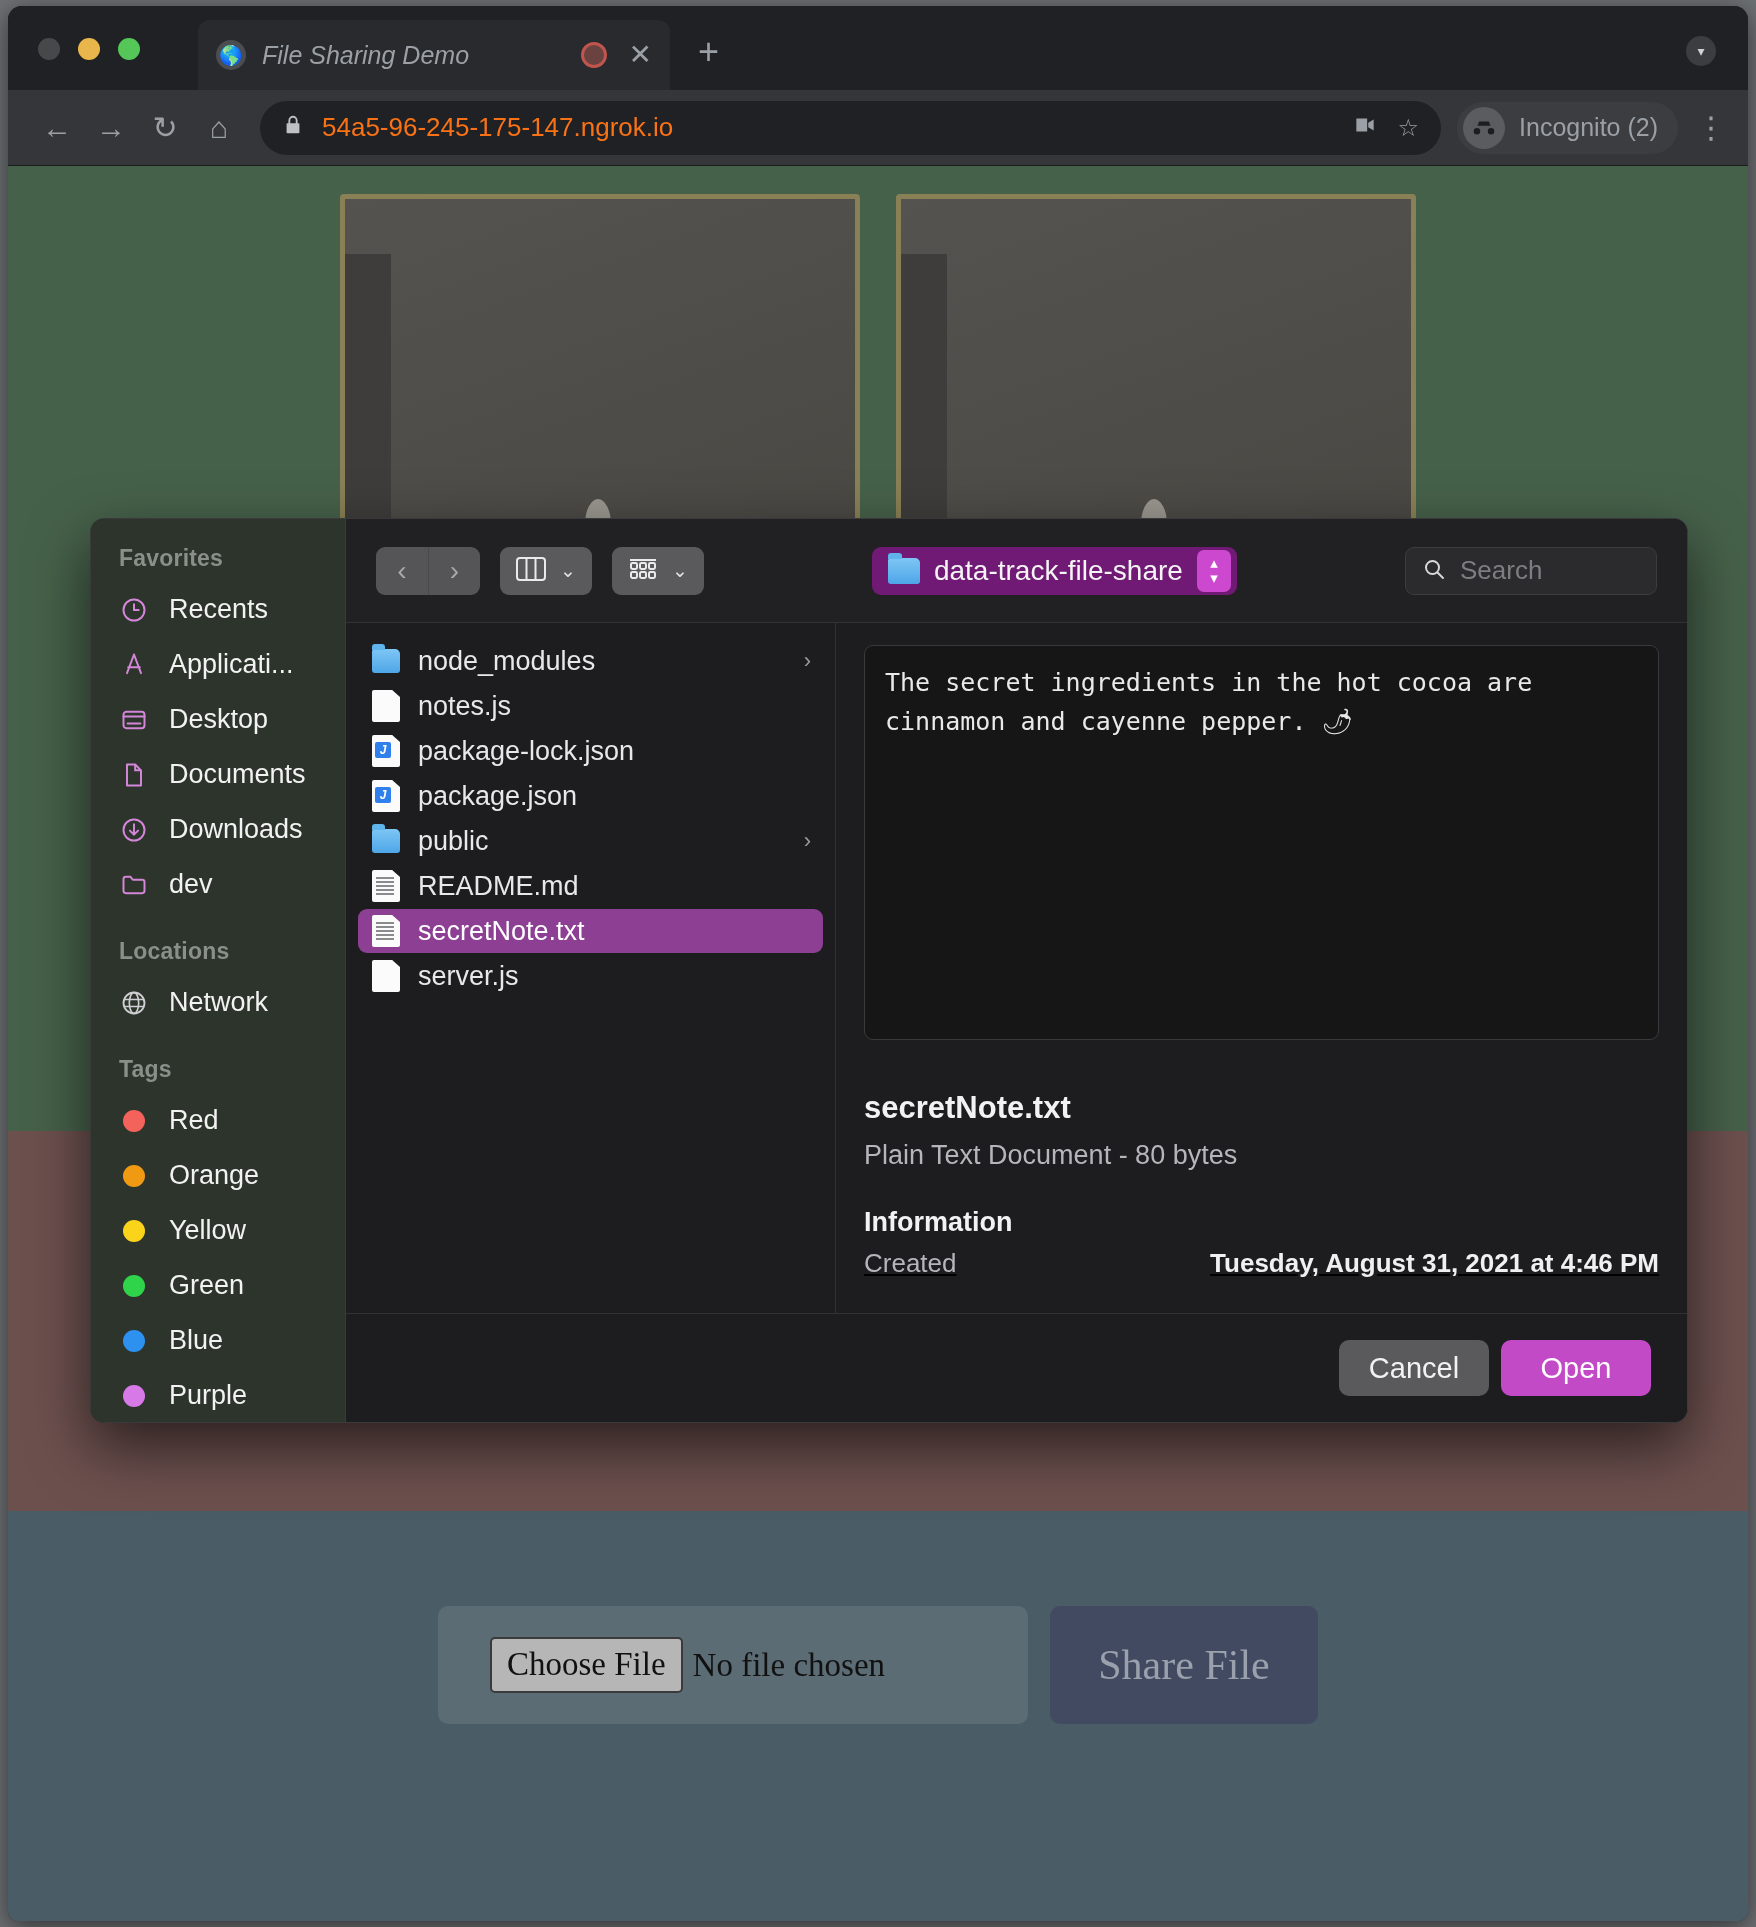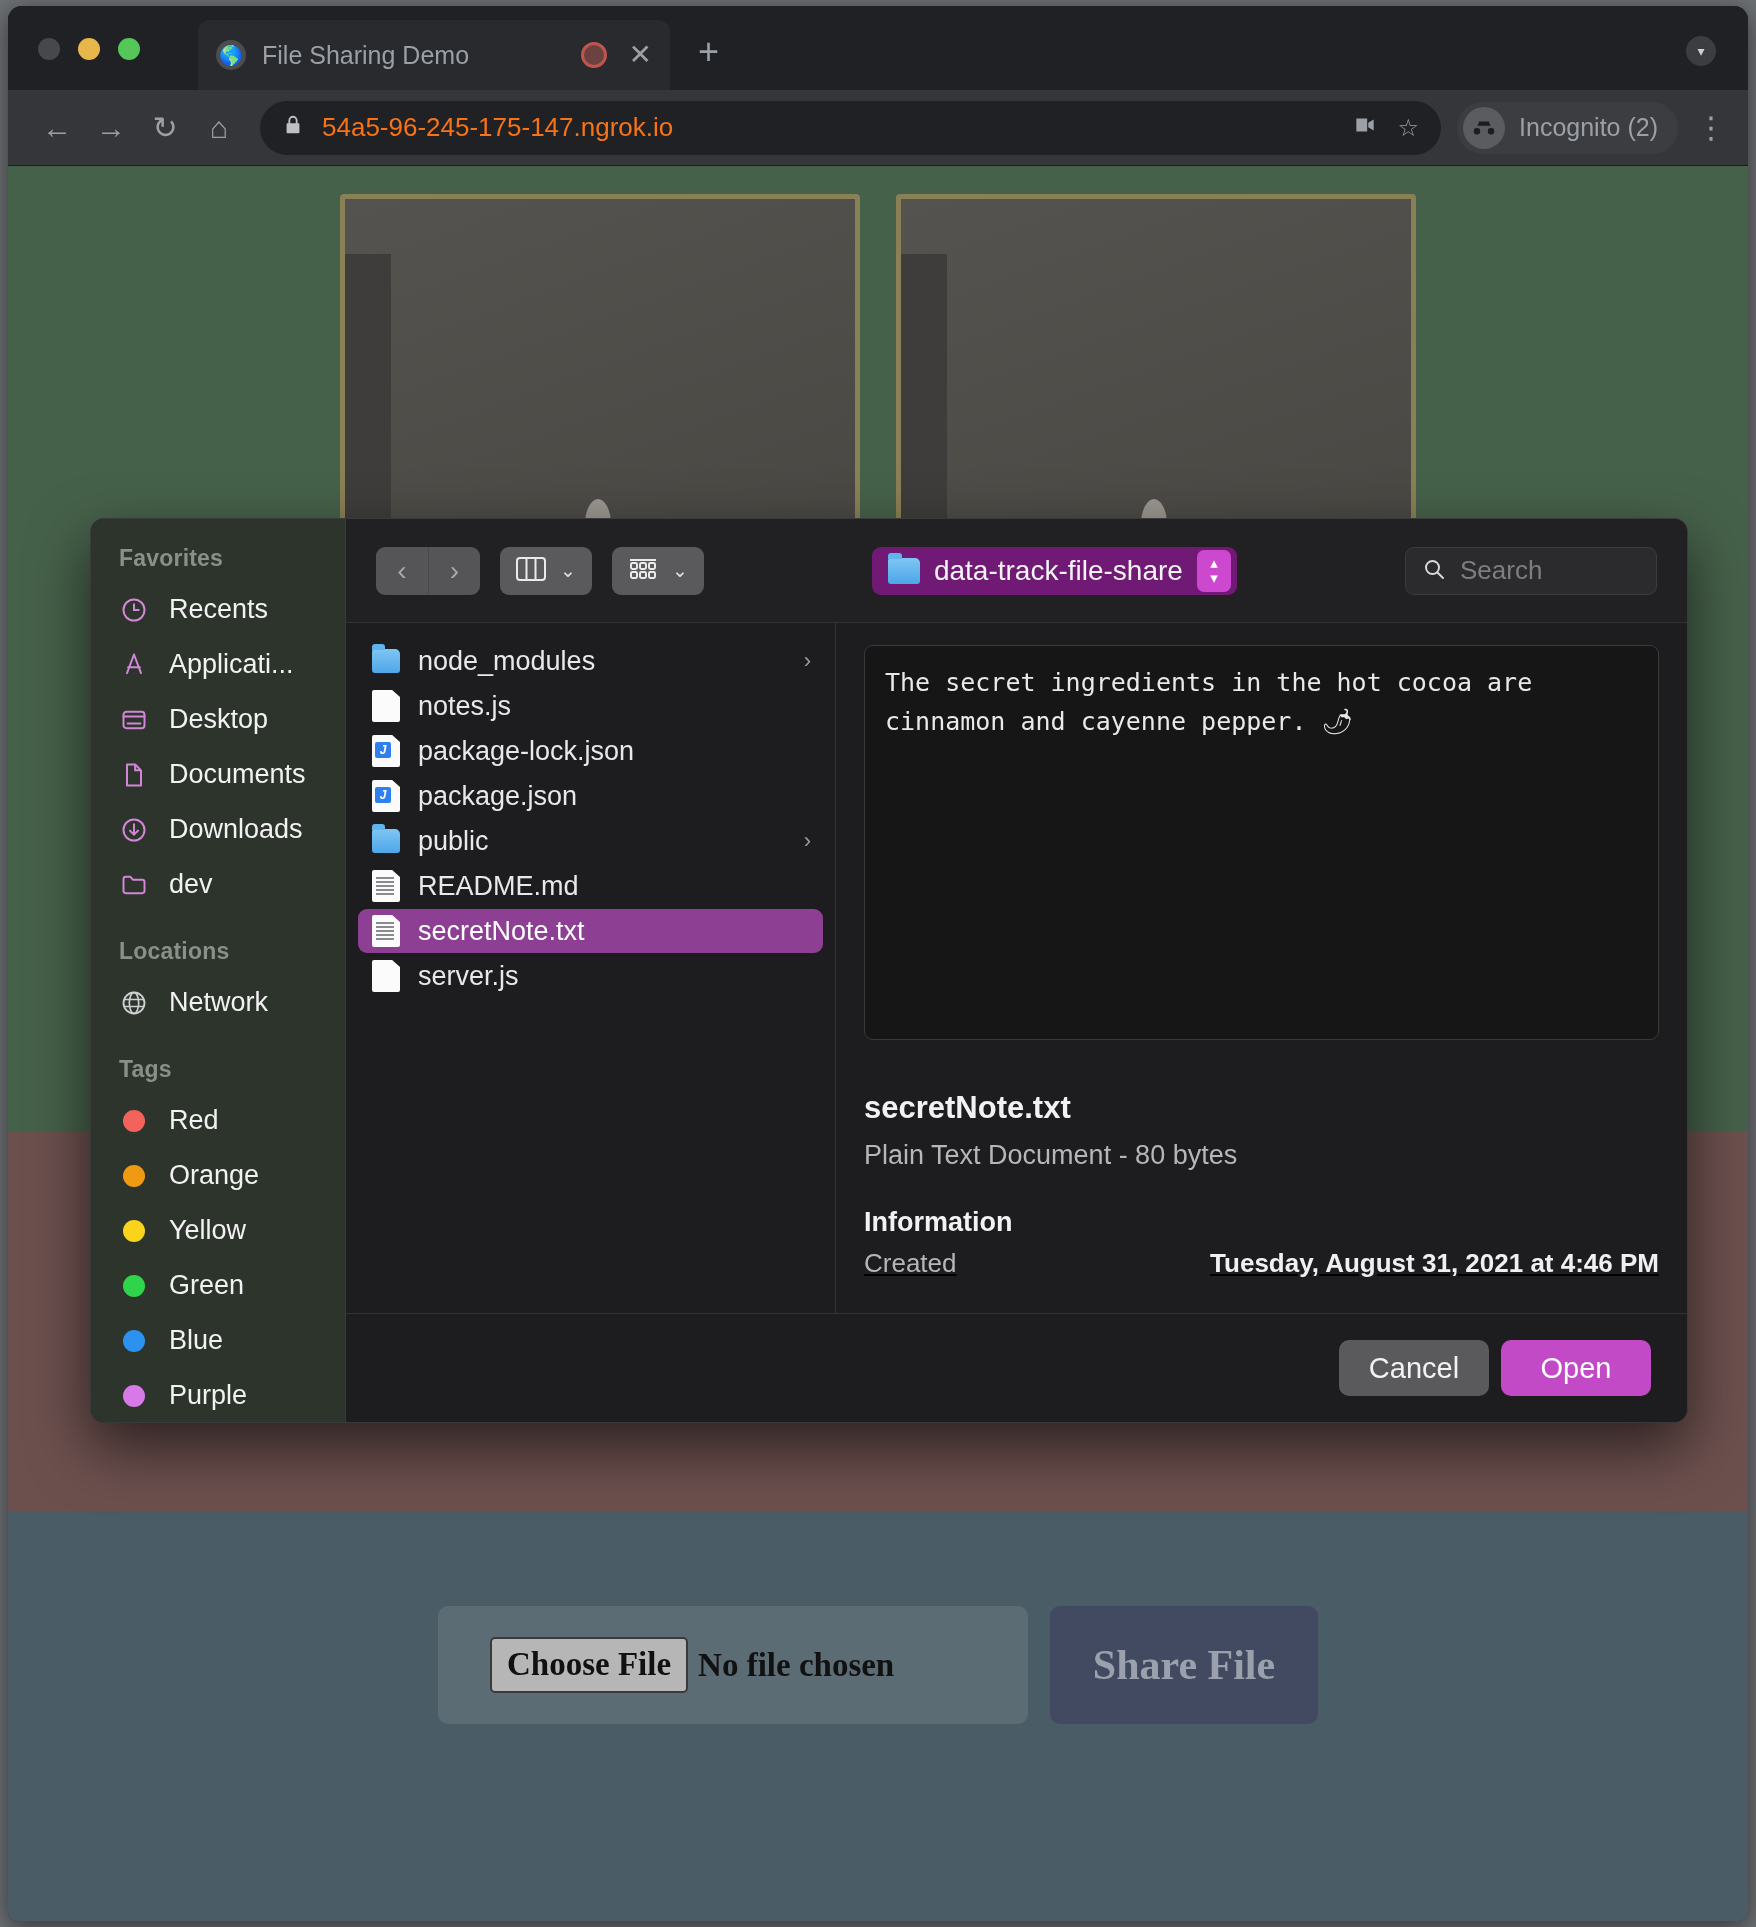--- a/index.html
+++ b/index.html
@@ -39,21 +39,21 @@
     display: flex; align-items: center; padding: 0 18px;
   }
   .tab-fav {
     width: 30px; height: 30px; border-radius: 50%;
     background: #4b4d50; flex: 0 0 auto;
     display: flex; align-items: center; justify-content: center;
     color: #c9ccce; font-size: 19px; line-height: 1;
   }
   .tab-title {
     margin-left: 16px; color: #9aa0a6; font-size: 25px;
-    white-space: nowrap; overflow: hidden; flex: 1 1 auto;
+    white-space: nowrap; overflow: hidden; flex: 1 1 auto; font-style: italic;
   }
   .tab-rec {
     width: 26px; height: 26px; border-radius: 50%;
     border: 3px solid #c0554e; background: #6a423f; flex: 0 0 auto;
   }
   .tab-close {
     margin-left: 22px; color: #9aa0a6; font-size: 28px;
     line-height: 1; flex: 0 0 auto;
   }
   .newtab {
@@ -123,21 +123,21 @@
   .duck-eye { position: absolute; right: 18%; top: 28%; width: 13%; height: 9%; border-radius: 50%; background: #1d1a16; }
   .duck-beak {
     position: absolute; left: 12%; bottom: 0; width: 78%; height: 36%;
     border-radius: 45% 45% 55% 55%; background: linear-gradient(180deg,#e98a55 0%,#d2623c 100%);
   }
   .vid-frame-wall { position: absolute; left: 12%; bottom: 0; width: 46%; height: 16%; border: 4px solid #cfcac2; background: #c8c3bb; }
 
   
   .form-row {
     position: absolute; left: 0; right: 0; top: 1440px;
-    display: flex; align-items: center; justify-content: center; gap: 22px; font-weight: bold;
+    display: flex; align-items: center; justify-content: center; gap: 22px;
   }
   .file-field {
     width: 590px; height: 118px; background: rgba(255,255,255,.10);
     border-radius: 10px; display: flex; align-items: center; padding: 0 52px;
   }
   .choose-btn {
     background: #b6b6b6; border: 2px solid #3a3a3a; border-radius: 5px;
     color: #111; font-size: 33px; padding: 7px 15px; line-height: 1.15;
     font-family: "Liberation Serif", serif;
   }

